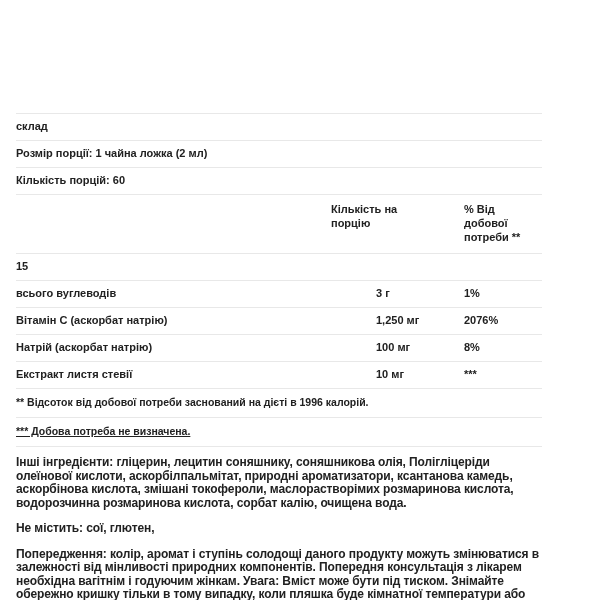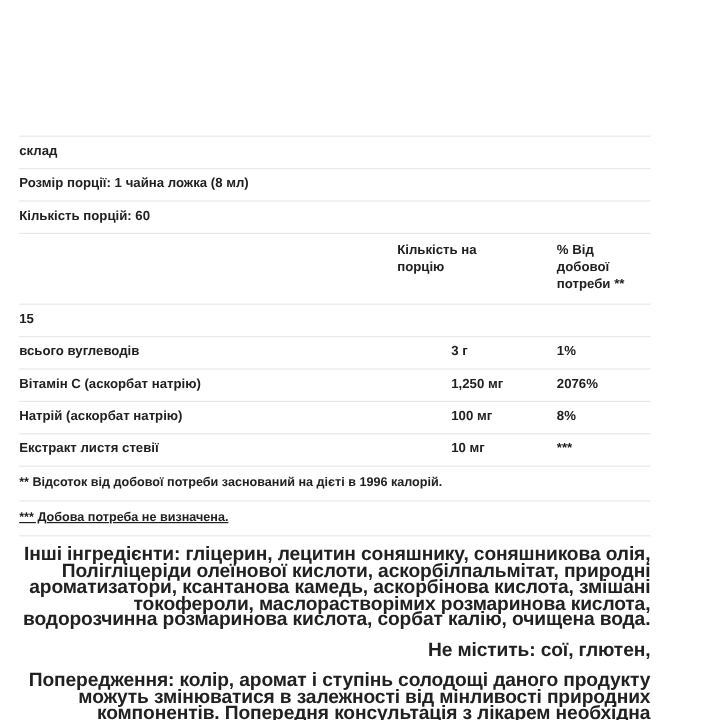--- a/index.html
+++ b/index.html
@@ -46,37 +46,36 @@
   .fn-row{
     border-top:1px solid var(--divider);
     padding:7px 0 8px 0;
     font-size:10.5px;
     font-weight:600;
     line-height:13px;
   }
   .fn-row.last{border-bottom:1px solid var(--divider);text-decoration:underline;}
   
   .para{
-    font-size:16px;
+    font-size:12px;
     font-weight:600;
     line-height:13.5px;
     letter-spacing:-0.1px;
     margin-top:9px;
-    text-align:right;
   }
   .para + .para{margin-top:12px;}
 </style>
 </head>
 <body>
 
 <div class="page">
 
   <div class="sf-row">склад</div>
 
-  <div class="sf-row">Розмір порції: 1 чайна ложка (8 мл)</div>
+  <div class="sf-row">Розмір порції: 1 чайна ложка (2 мл)</div>
 
   <div class="sf-row">Кількість порцій: 60</div>
 
   <div class="t-grid t-head">
     <div class="cell"></div>
     <div class="cell">Кількість на порцію</div>
     <div class="cell">% Від добової потреби **</div>
   </div>
 
   <div class="t-grid">

